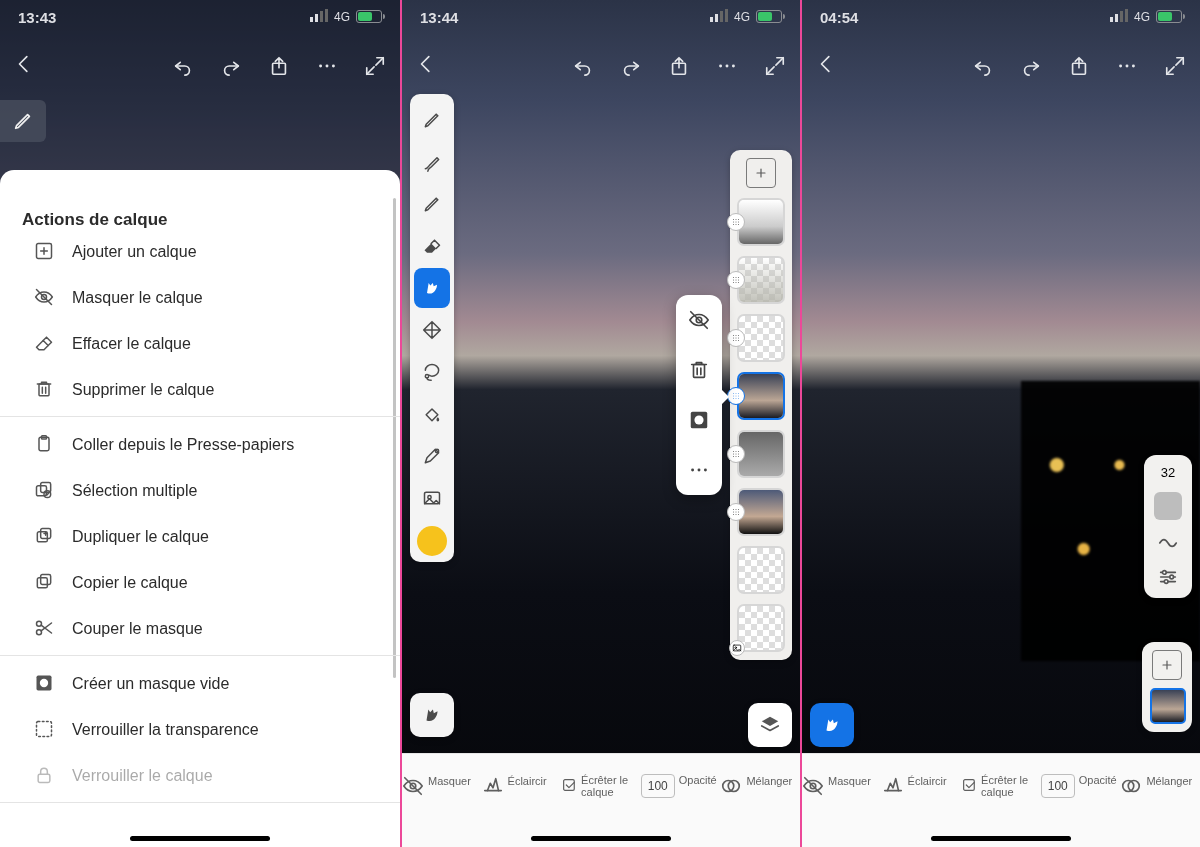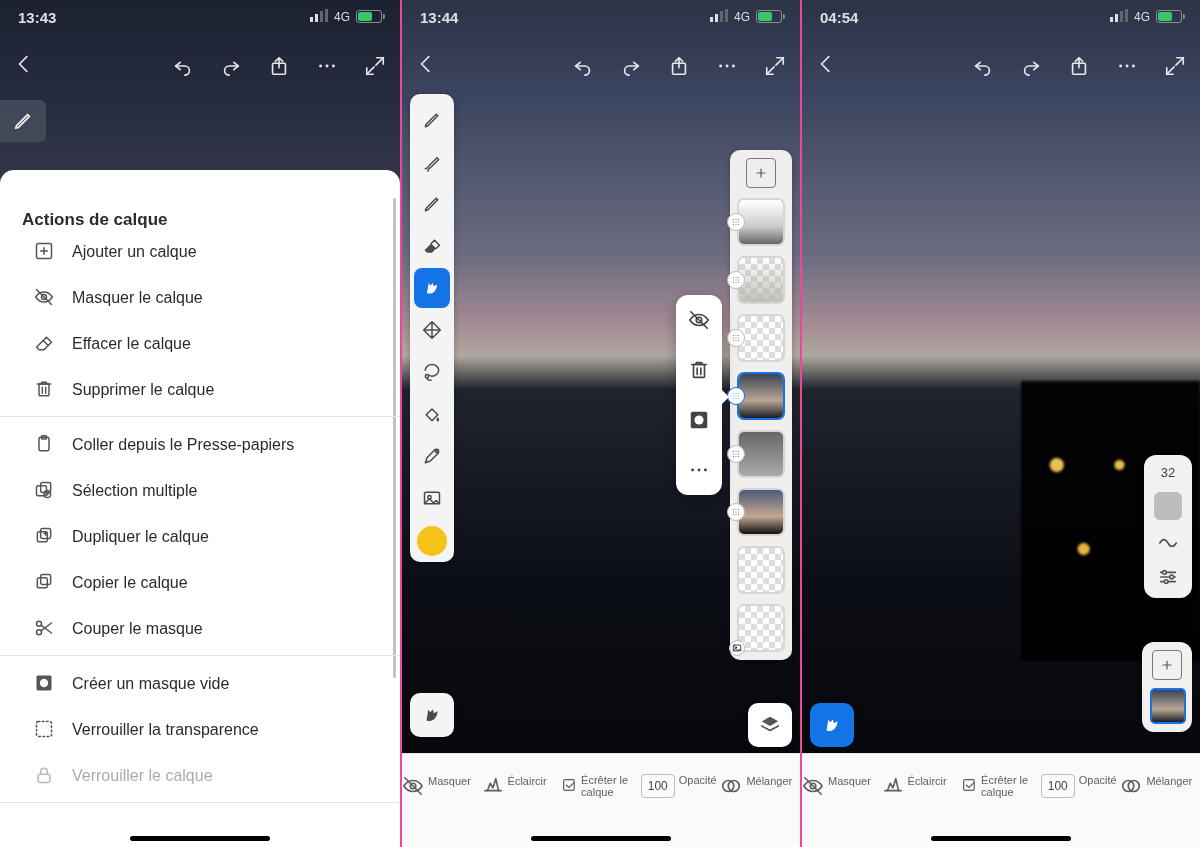--- a/index.html
+++ b/index.html
@@ -249,21 +249,21 @@
   }
 
   
   .sliderpanel {
     position:absolute; right:8px; top:455px;
     width:48px; background:#f2f1ef; border-radius:12px;
     display:flex; flex-direction:column; align-items:center;
     padding:10px 0; gap:12px;
     box-shadow:0 2px 6px rgba(0,0,0,.2);
   }
-  .sliderpanel .val { font-size:13px; color:#404040; }
+  .sliderpanel .val { font-size:13px; color:#000000; }
   .sliderpanel .sq {
     width:28px; height:28px; border-radius:6px; background:#bdbdbd;
   }
   .sliderpanel .ico { color:#555; }
 
   .layerspanel3 {
     position:absolute; right:8px; top:642px;
     width:50px; background:#f2f1ef; border-radius:12px;
     padding:8px; display:flex; flex-direction:column; gap:8px;
     box-shadow:0 2px 6px rgba(0,0,0,.2);

